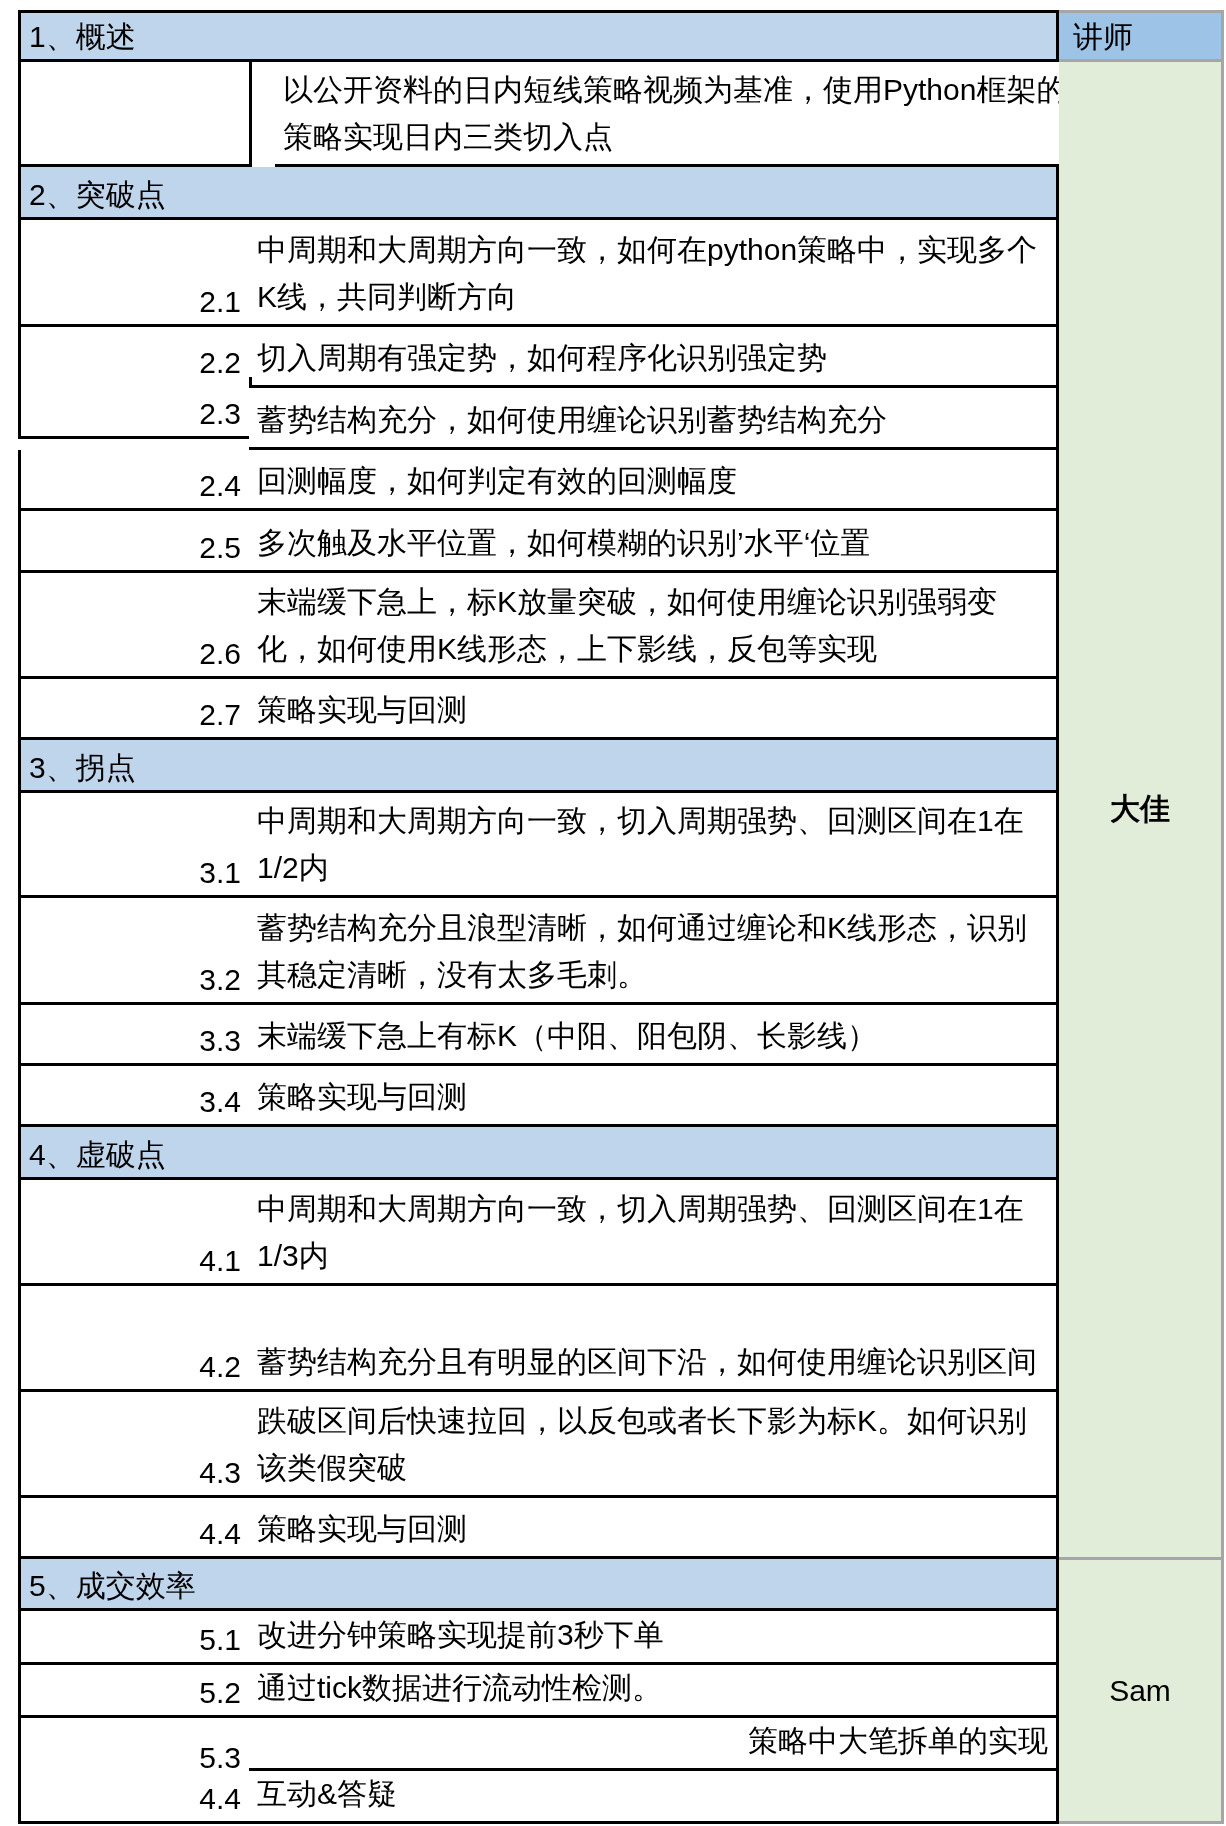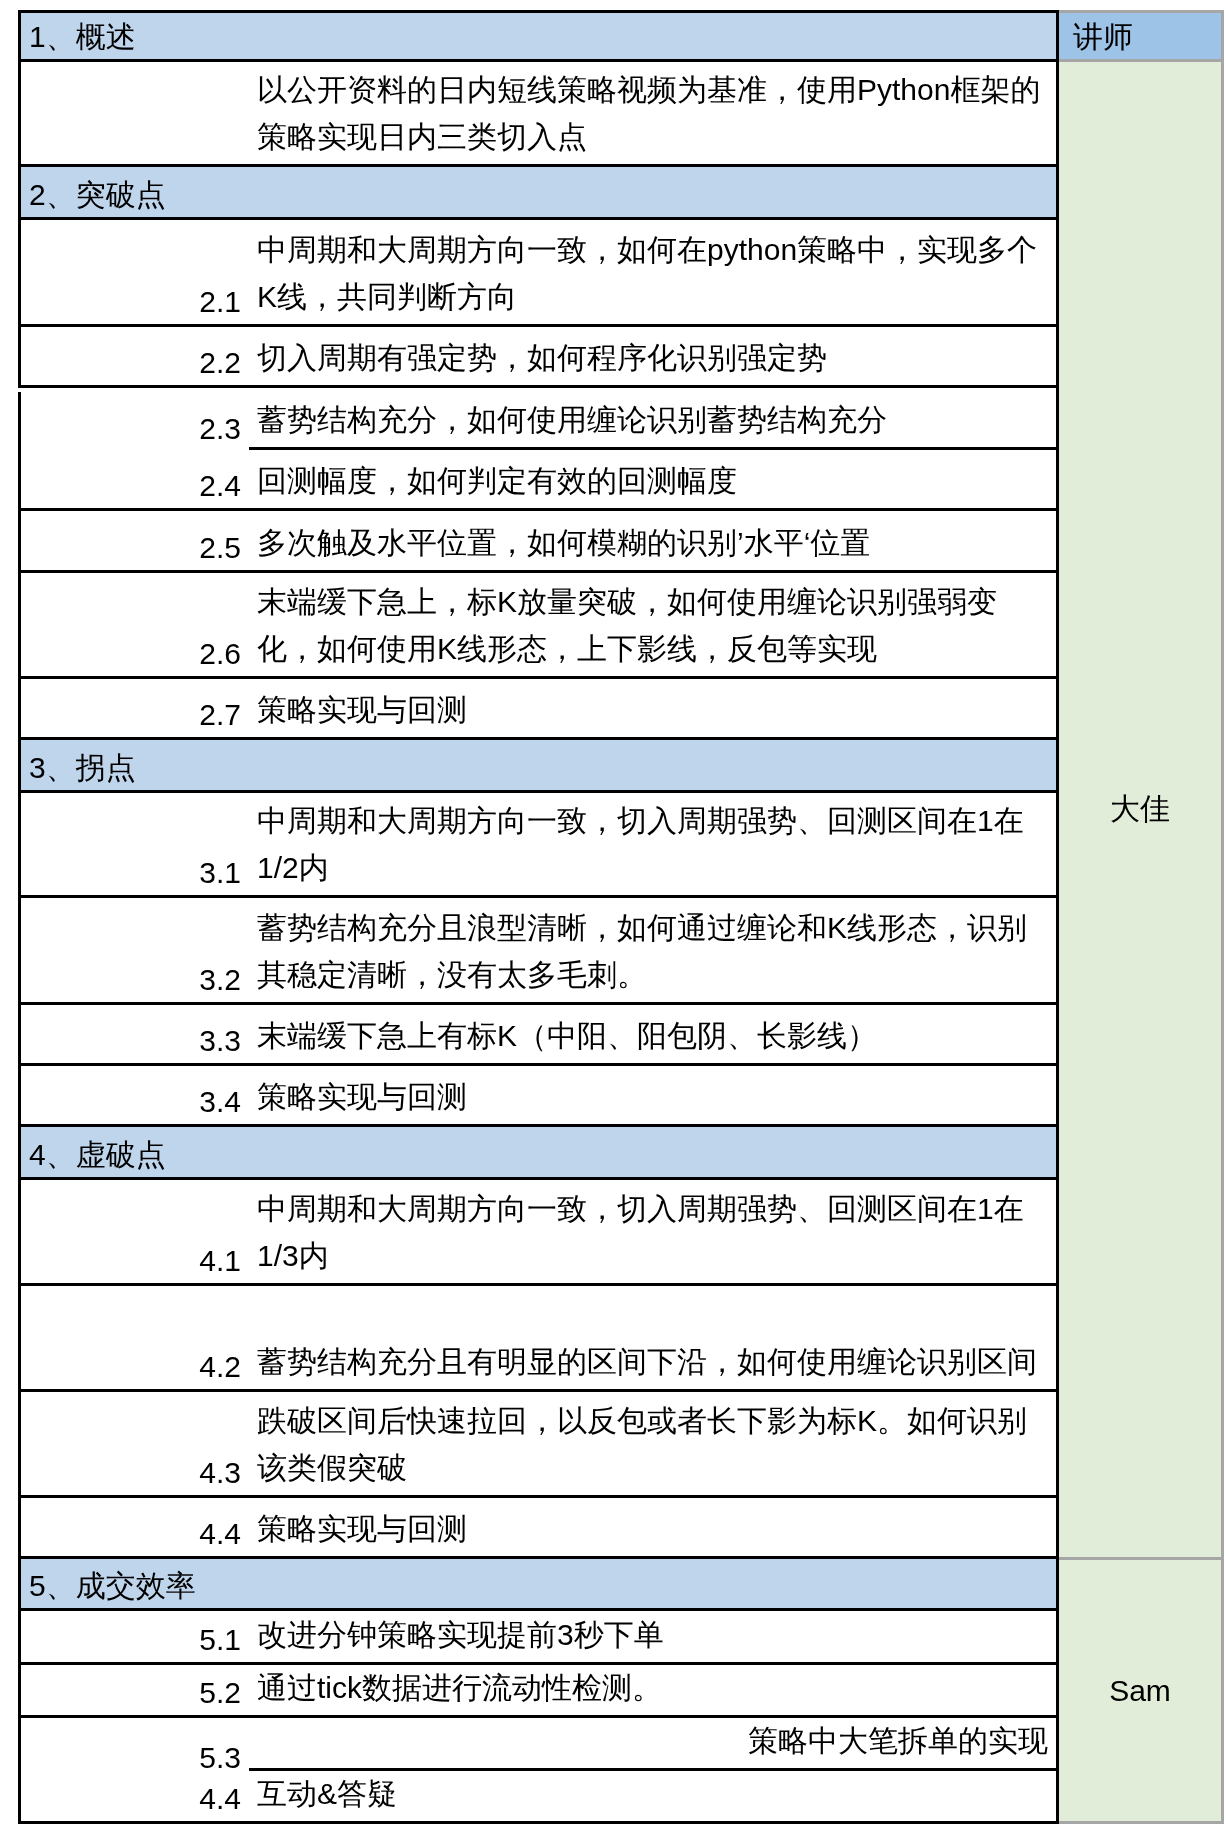--- a/index.html
+++ b/index.html
@@ -28,21 +28,21 @@
 <div class="tbl">
   <div class="topLine"></div>
 
   <div class="cell c1 sec" style="top:0;height:52px;border-top:3px solid #000;">
       <span class="secLabel">1、概述</span>
     </div>
   <div class="cell c2 sec" style="top:0;height:52px;border-top:3px solid #000;"></div>
   <div class="cell c1 body" style="top:52px;height:105px;">
       <span class="num"></span>
     </div>
-  <div class="cell c2 body" style="top:52px;height:105px;">
+  <div class="cell c2 body" style="top:52px;height:105px;margin-left:26px;">
       <span class="txt">以公开资料的日内短线策略视频为基准，使用Python框架的策略实现日内三类切入点</span>
     </div>
 
   <div class="cell c1 sec" style="top:157px;height:53px;">
       <span class="secLabel">2、突破点</span>
     </div>
   <div class="cell c2 sec" style="top:157px;height:53px;"></div>
 
   <div class="cell c1 body" style="top:210px;height:107px;">
       <span class="num">2.1</span>
@@ -51,21 +51,21 @@
       <span class="txt">中周期和大周期方向一致，如何在python策略中，实现多个K线，共同判断方向</span>
     </div>
 
   <div class="cell c1 body" style="top:317px;height:61px;">
       <span class="num">2.2</span>
     </div>
   <div class="cell c2 body" style="top:317px;height:61px;">
       <span class="txt">切入周期有强定势，如何程序化识别强定势</span>
     </div>
 
-  <div class="cell c1 body" style="top:382px;height:62px;">
+  <div class="cell c1 body" style="top:367px;height:62px;">
       <span class="num">2.3</span>
     </div>
   <div class="cell c2 body" style="top:378px;height:62px;">
       <span class="txt">蓄势结构充分，如何使用缠论识别蓄势结构充分</span>
     </div>
 
   <div class="cell c1 body" style="top:440px;height:61px;text-align:right;">
       <span class="num">2.4</span>
     </div>
   <div class="cell c2 body" style="top:440px;height:61px;">
@@ -188,19 +188,19 @@
   <div class="cell c1 body" style="top:1761px;height:53px;">
       <span class="num">4.4</span>
     </div>
   <div class="cell c2 body" style="top:1761px;height:53px;">
       <span class="txt">互动&amp;答疑</span>
     </div>
 
   <div class="teachHead">
       <span>讲师</span>
     </div>
-  <div class="teach" style="top:52px;height:1498px;">
+  <div class="teach" style="top:52px;height:1498px;font-weight:bold;">
       <span>大佳</span>
     </div>
   <div class="teach" style="top:1550px;height:264px;">
       <span>Sam</span>
     </div>
 </div>
 
 </body></html>

